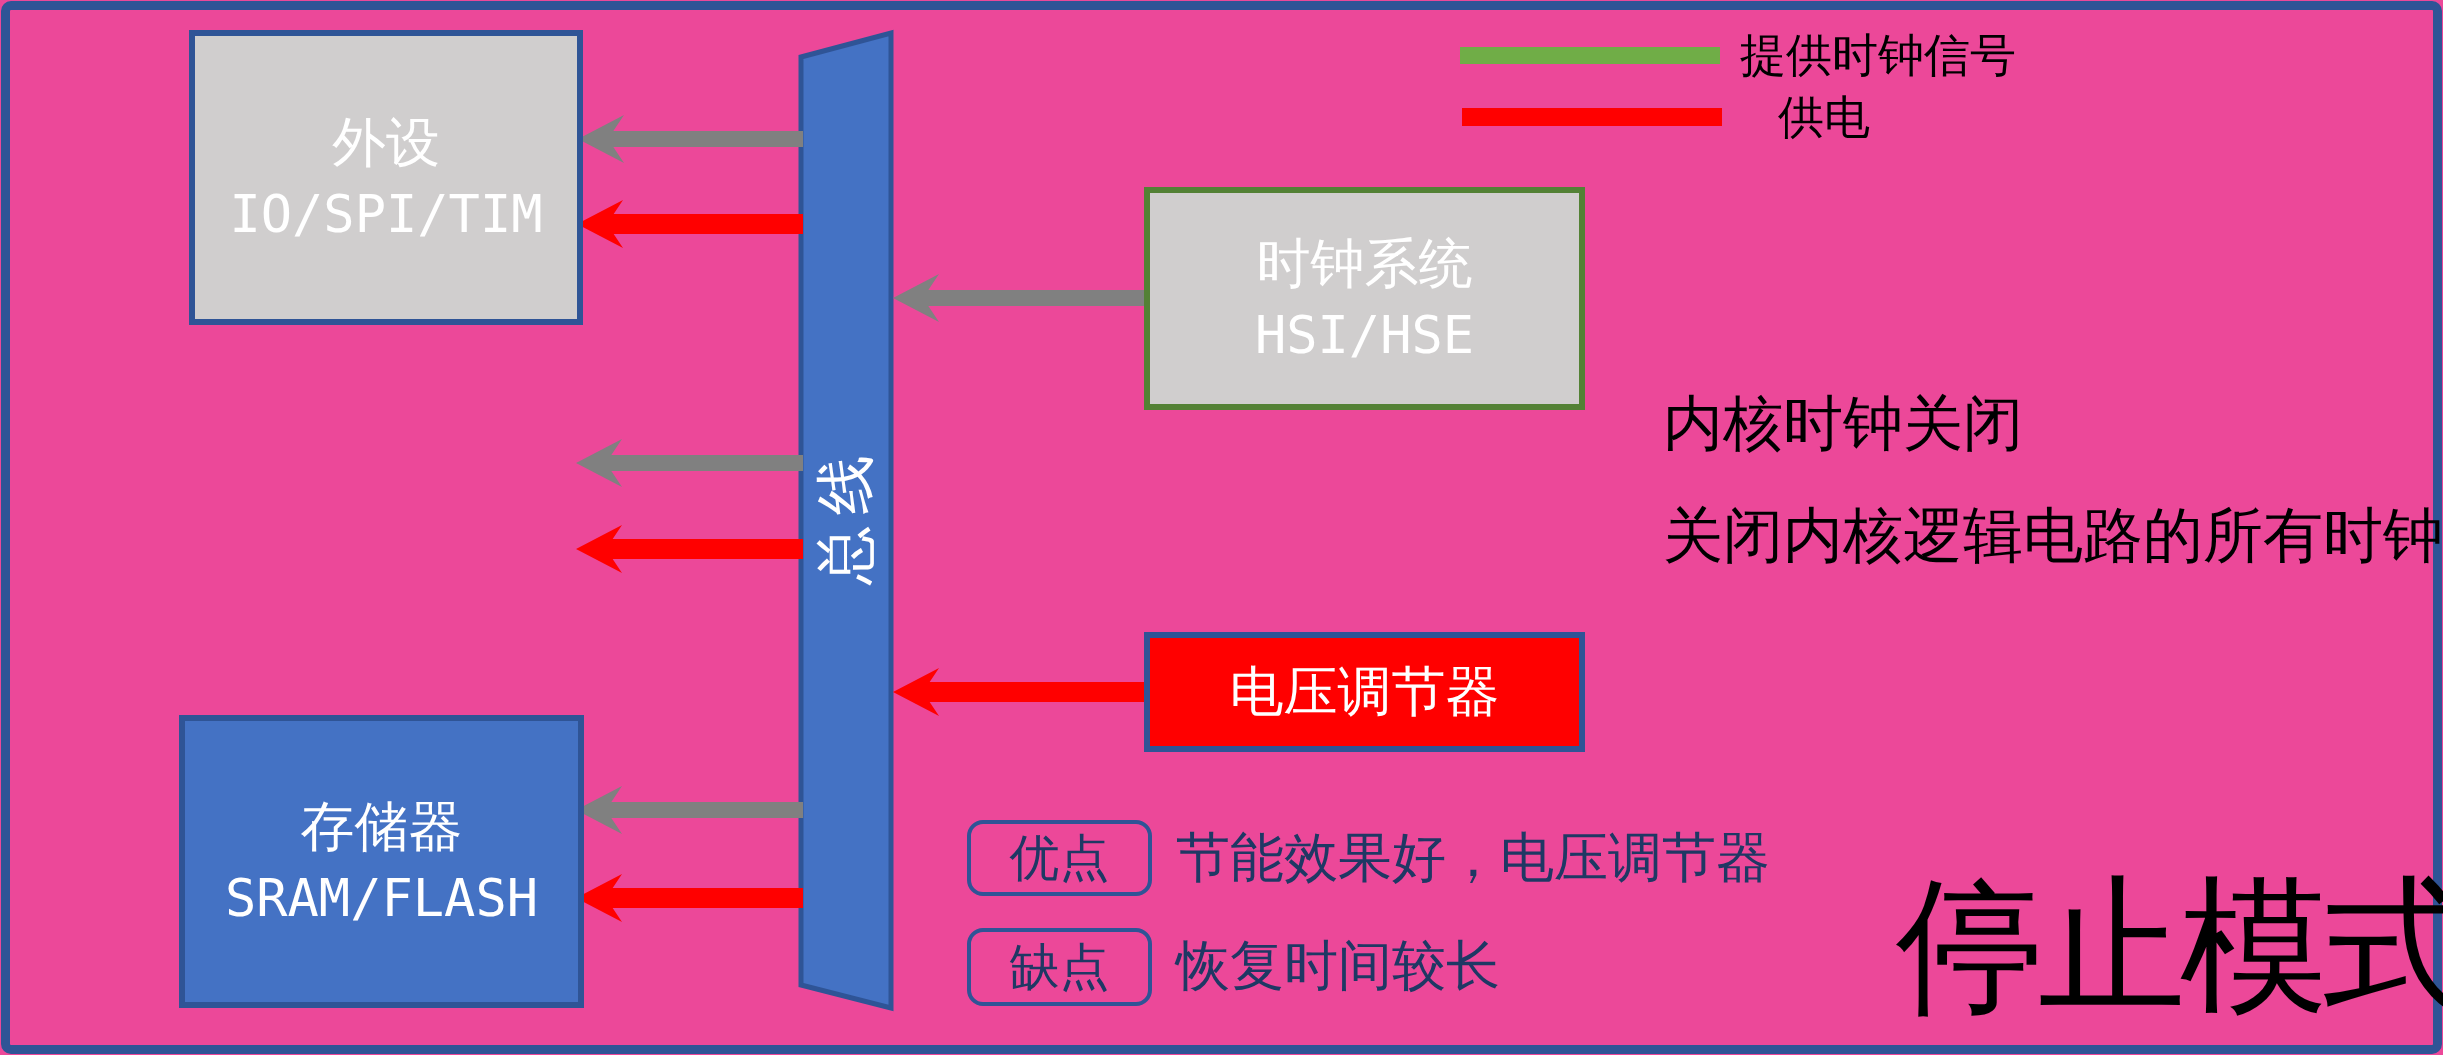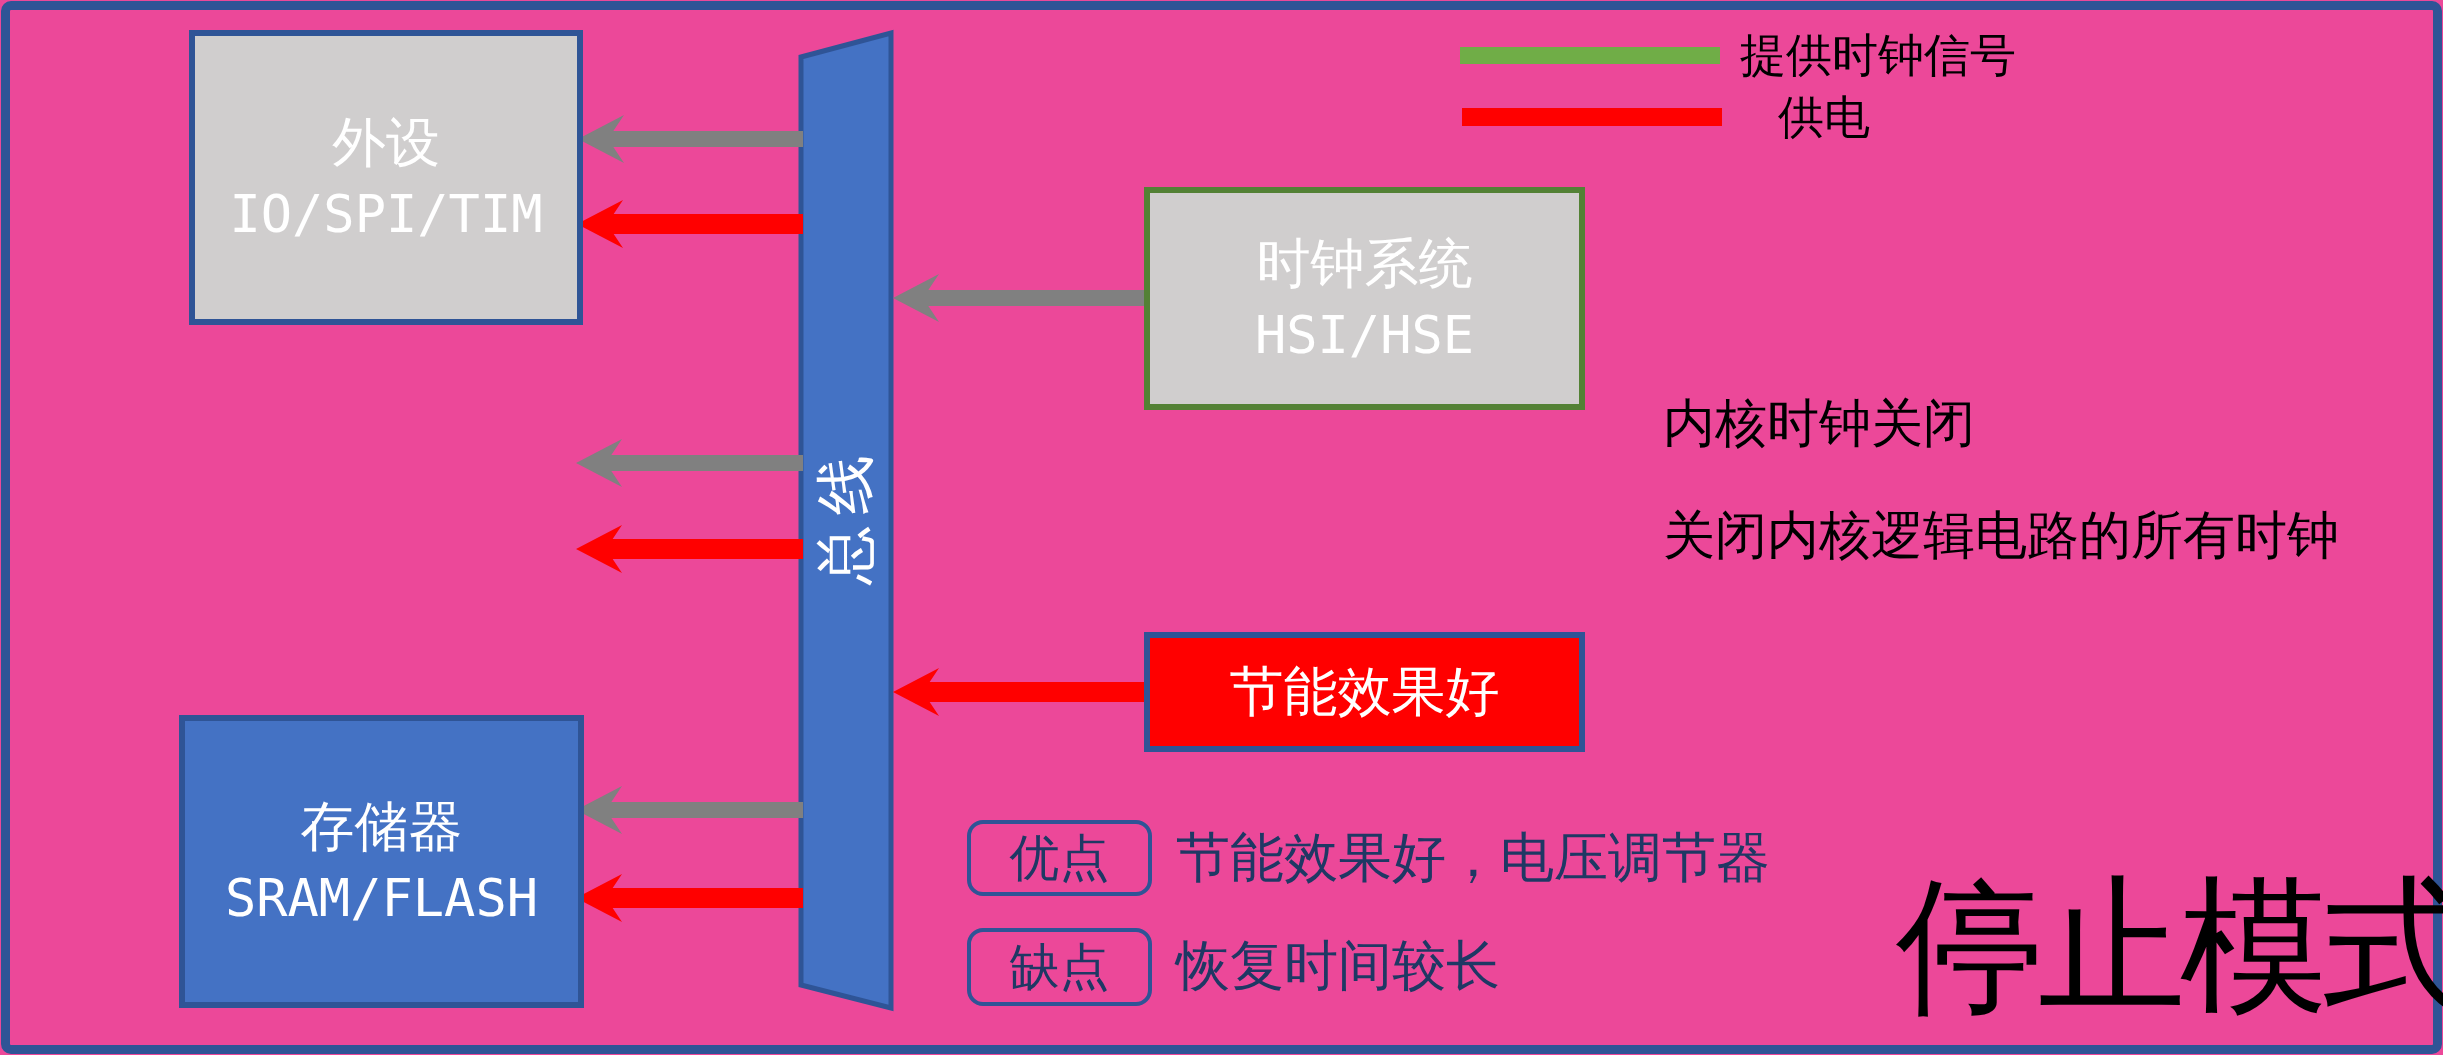--- a/index.html
+++ b/index.html
@@ -29,21 +29,21 @@
   .box-core       { left:177px; top:360px; width:407px; height:293px; background:#D0CECE; border:6px solid #7F7F7F; }
   .box-memory     { left:179px; top:715px; width:405px; height:293px; background:#4472C4; border:6px solid #2F5496; }
   .box-clock      { left:1144px; top:187px; width:441px; height:223px; background:#D0CECE; border:6px solid #538135; }
   .box-regulator  { left:1144px; top:632px; width:441px; height:120px; background:#FF0000; border:6px solid #2F5496; }
 
   .bus-label {
     position:absolute; left:846px; top:515px; transform:translate(-50%,-50%) rotate(-90deg);
     color:#ffffff; font-size:60px; letter-spacing:10px; white-space:nowrap;
   }
 
-  .note { position:absolute; left:1663px; font-size:52px; line-height:58px; color:#000; white-space:nowrap; }
+  .note { position:absolute; left:1663px; font-size:60px; line-height:58px; color:#000; white-space:nowrap; }
   .note-1 { top:394px; }
   .note-2 { top:506px; }
   .note-3 { top:606px; }
 
   .badge {
     position:absolute; left:967px; width:185px; display:flex; align-items:center; justify-content:center;
     border:4px solid #2F5496; border-radius:16px; color:#1F3864; font-size:50px; white-space:nowrap;
   }
   .badge-pros { top:820px; height:76px; }
   .badge-cons { top:928px; height:78px; }
@@ -122,21 +122,21 @@
     <span class="mono">SRAM/FLASH</span>
   </div>
 
   <div class="bus-label">总线</div>
 
   <div class="node box-clock">
     <span class="cjk">时钟系统</span>
     <span class="mono">HSI/HSE</span>
   </div>
   <div class="node box-regulator">
-    <span class="cjk">节能效果好</span>
+    <span class="cjk">电压调节器</span>
   </div>
 
   <div class="note note-1">内核时钟关闭</div>
   <div class="note note-2">关闭内核逻辑电路的所有时钟</div>
 
   <div class="badge badge-pros">优点</div>
   <div class="prosscons-text pros-text">节能效果好，电压调节器</div>
   <div class="badge badge-cons">缺点</div>
   <div class="prosscons-text cons-text">恢复时间较长</div>
 

